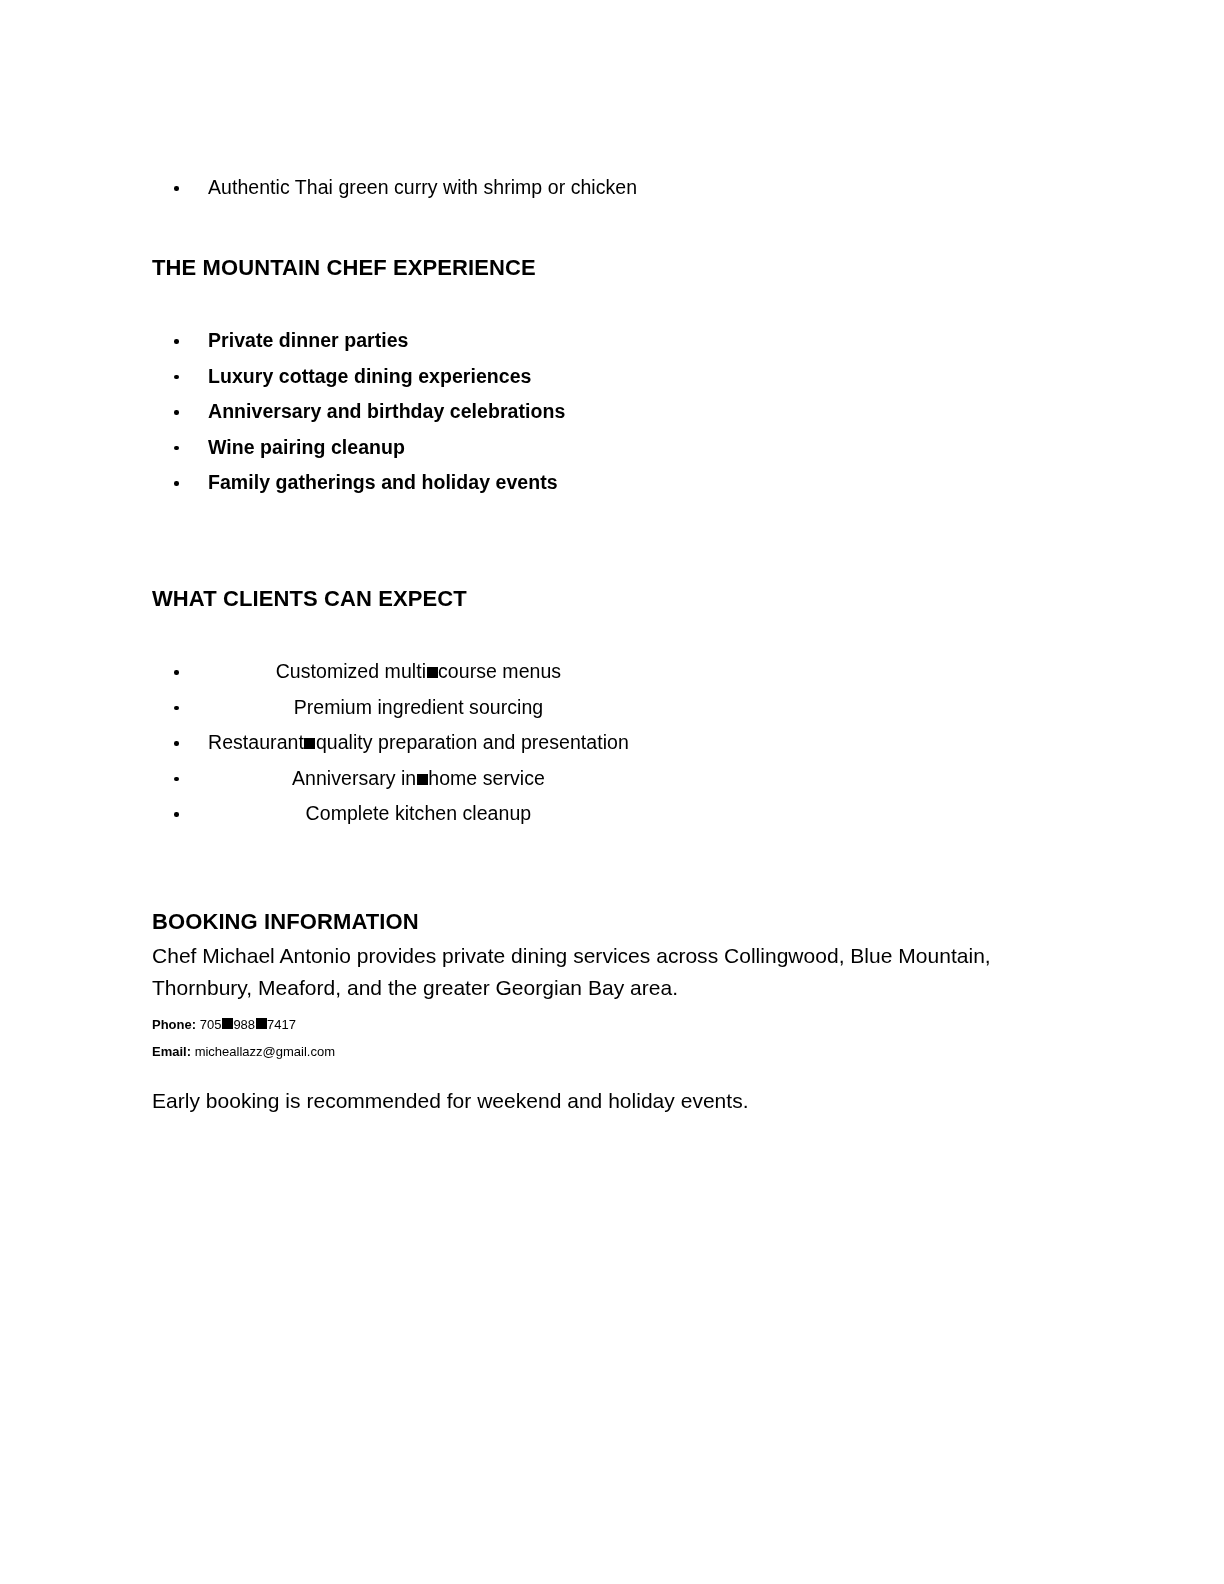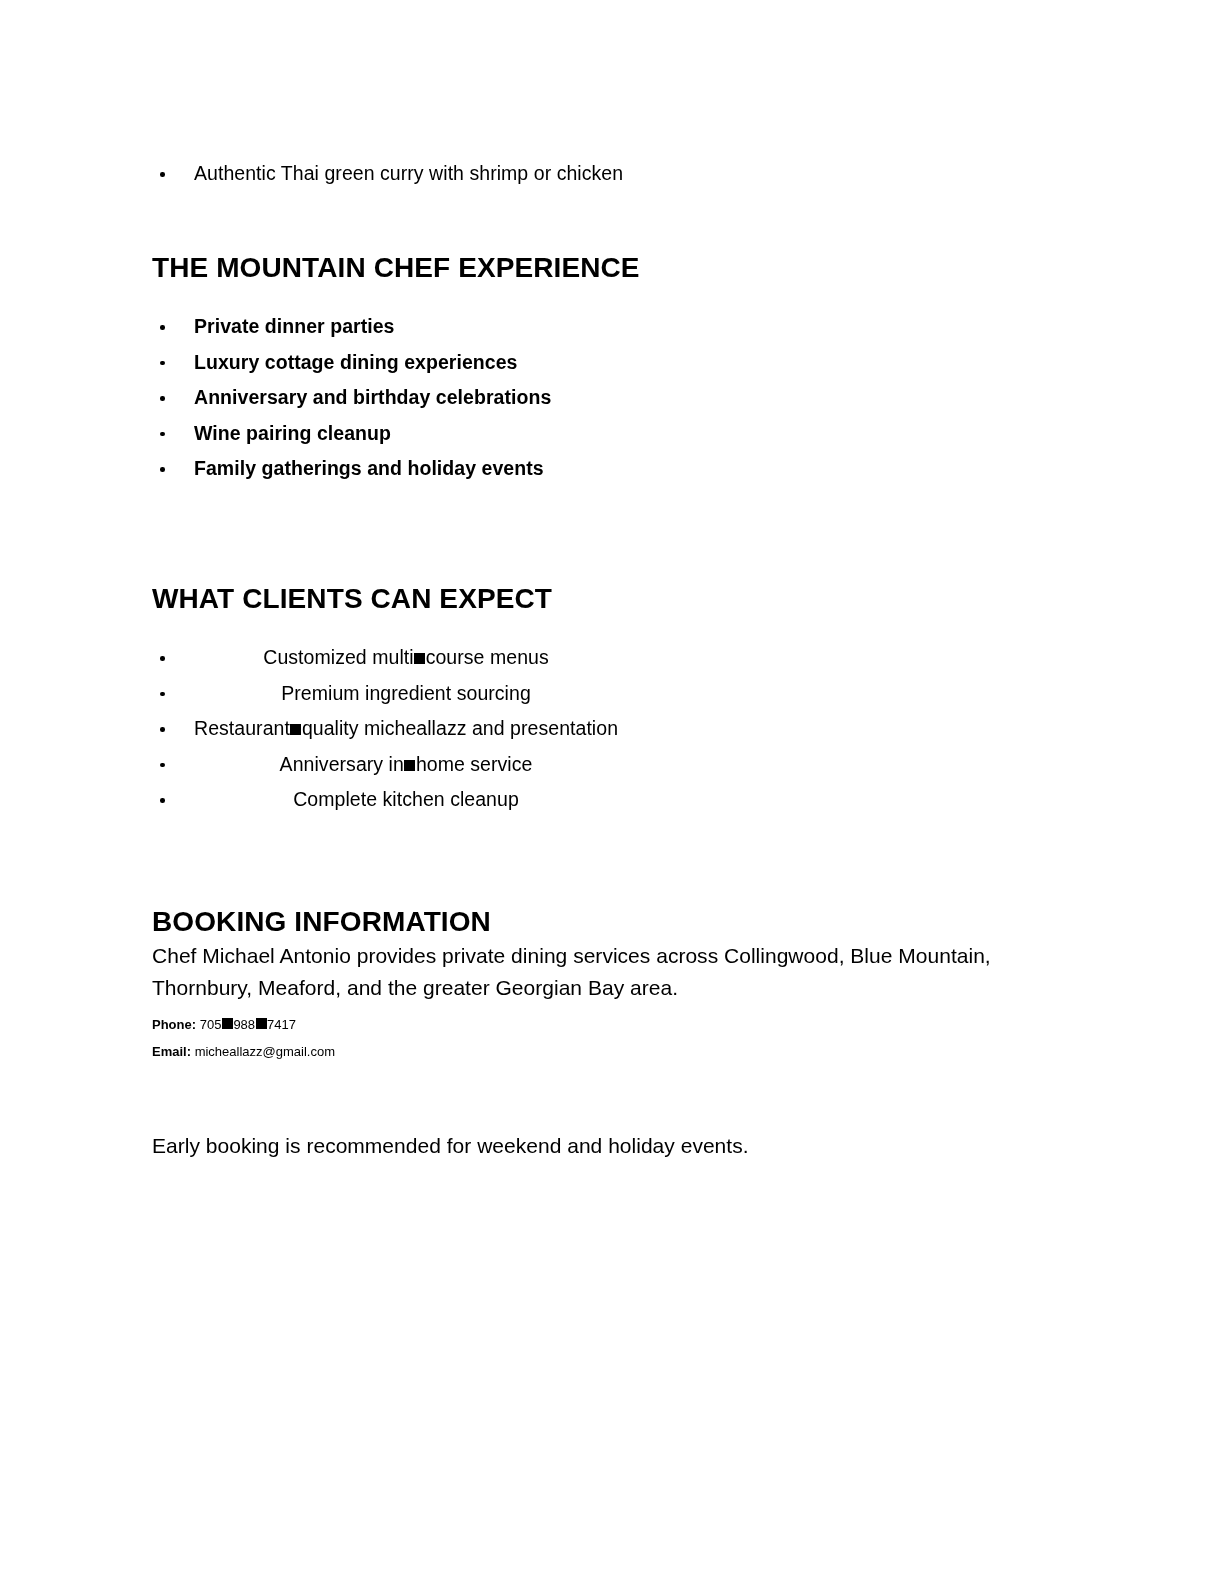--- a/index.html
+++ b/index.html
@@ -28,21 +28,21 @@
   .content {
     position: absolute;
     left: 152px;
     top: 0;
     width: 920px;
   }
 
   
   .bullet-list {
     list-style: none;
-    margin: 4px;
+    margin: 18px;
     padding: 0;
   }
   .bullet-item {
     position: relative;
     padding-left: 38px;
     font-size: 19.5px;
     line-height: 35.6px;
     letter-spacing: 0.05px;
     color: #000;
     white-space: nowrap;
@@ -53,21 +53,21 @@
     left: 4px;
     top: 16px;
     width: 4.5px;
     height: 4.5px;
     border-radius: 50%;
     background: #000;
   }
 
   
   .section-heading {
-    font-size: 28px;
+    font-size: 22px;
     font-weight: bold;
     letter-spacing: 0.1px;
     line-height: 30px;
     margin: 0;
     color: #000;
   }
 
   
   .para {
     font-size: 21px;
@@ -104,21 +104,21 @@
 
   
   .blk-intro-list   { position: absolute; top: 152px;  left: 0; }
   .blk-h1           { position: absolute; top: 253px;  left: 0; }
   .blk-list1        { position: absolute; top: 305px;  left: 0; font-weight: bold; }
   .blk-h2           { position: absolute; top: 584px;  left: 0; }
   .blk-list2        { position: absolute; top: 636px;  left: 0; text-align: center; }
   .blk-h3           { position: absolute; top: 887px;  left: 0; margin-top: 20px; }
   .blk-para1        { position: absolute; top: 940px;  left: 0; }
   .blk-contact      { position: absolute; top: 1012px; left: 0; }
-  .blk-para2        { position: absolute; top: 1085px; left: 0; margin-top: 45px; }
+  .blk-para2        { position: absolute; top: 1085px; left: 0; }
 </style>
 </head>
 <body>
 
 <div class="page">
   <div class="content">
 
     <ul class="bullet-list blk-intro-list">
       <li class="bullet-item">Authentic Thai green curry with shrimp or chicken</li>
     </ul>
@@ -136,21 +136,21 @@
     <h2 class="section-heading blk-h2">WHAT CLIENTS CAN EXPECT</h2>
 
     <ul class="bullet-list blk-list2">
       <li class="bullet-item">
         <span>Customized multi</span><span class="tofu"></span><span>course menus</span>
       </li>
       <li class="bullet-item">
         <span>Premium ingredient sourcing</span>
       </li>
       <li class="bullet-item">
-        <span>Restaurant</span><span class="tofu"></span><span>quality micheallazz and presentation</span>
+        <span>Restaurant</span><span class="tofu"></span><span>quality preparation and presentation</span>
       </li>
       <li class="bullet-item">
         <span>Anniversary in</span><span class="tofu"></span><span>home service</span>
       </li>
       <li class="bullet-item">
         <span>Complete kitchen cleanup</span>
       </li>
     </ul>
 
     <h2 class="section-heading blk-h3">BOOKING INFORMATION</h2>

